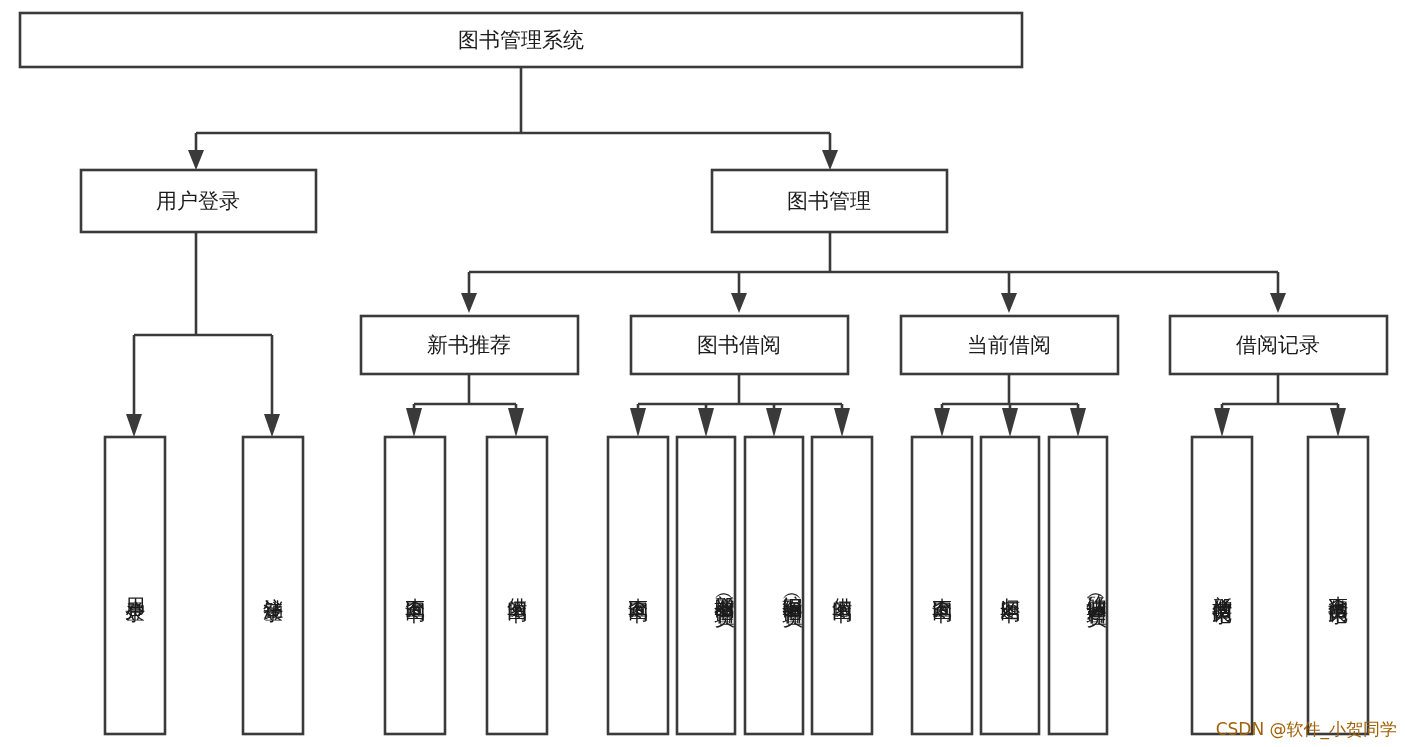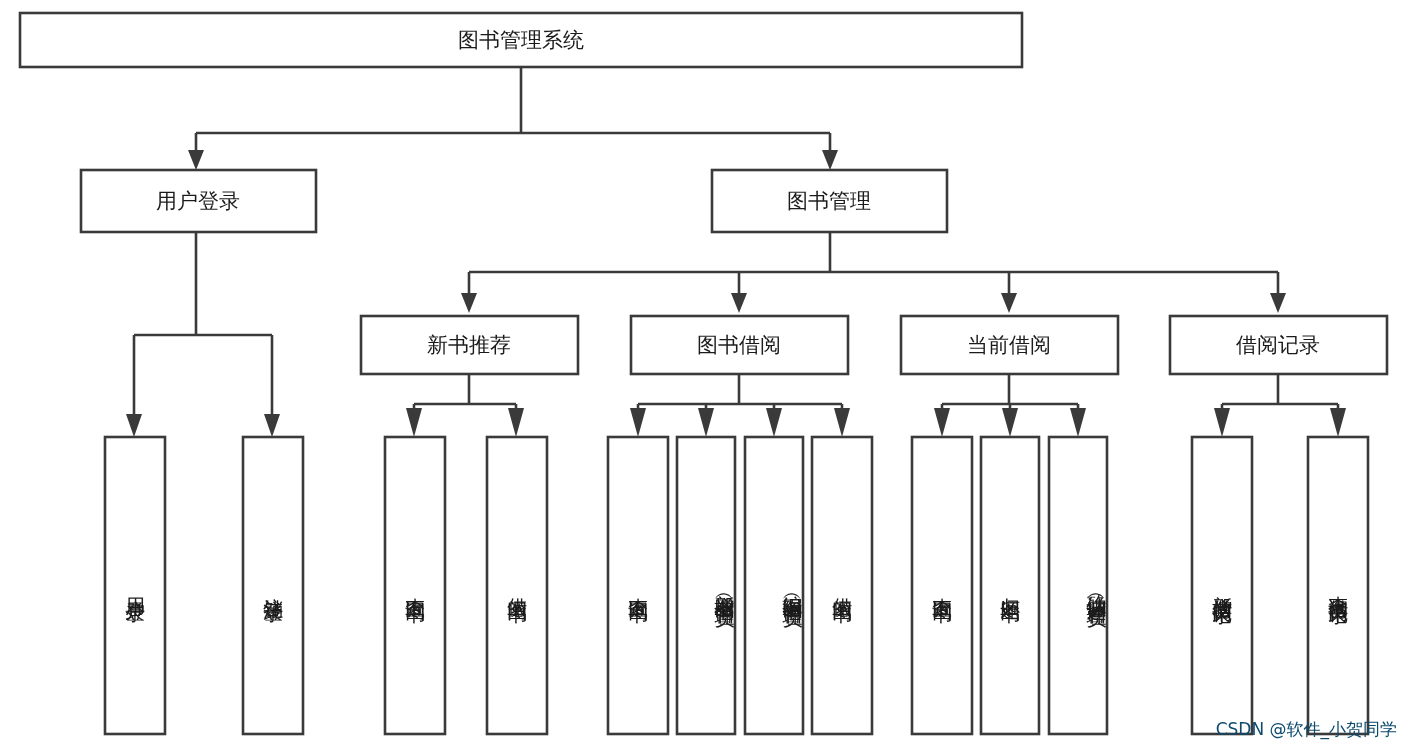--- a/index.html
+++ b/index.html
@@ -65,21 +65,21 @@
   }
   .vlabel.mid {
     align-items: center;
   }
   .watermark {
     position: absolute;
     right: 8px;
     bottom: 6px;
     font-family: "DejaVu Sans", "Liberation Sans", sans-serif;
     font-size: 17px;
-    color: #0c4a6e;
+    color: #a16207;
     white-space: nowrap;
     user-select: none;
   }
 </style>
 </head>
 <body>
 
 <div id="diagram-root">
 
   <svg class="canvas" viewBox="0 0 1405 747" xmlns="http://www.w3.org/2000/svg">

